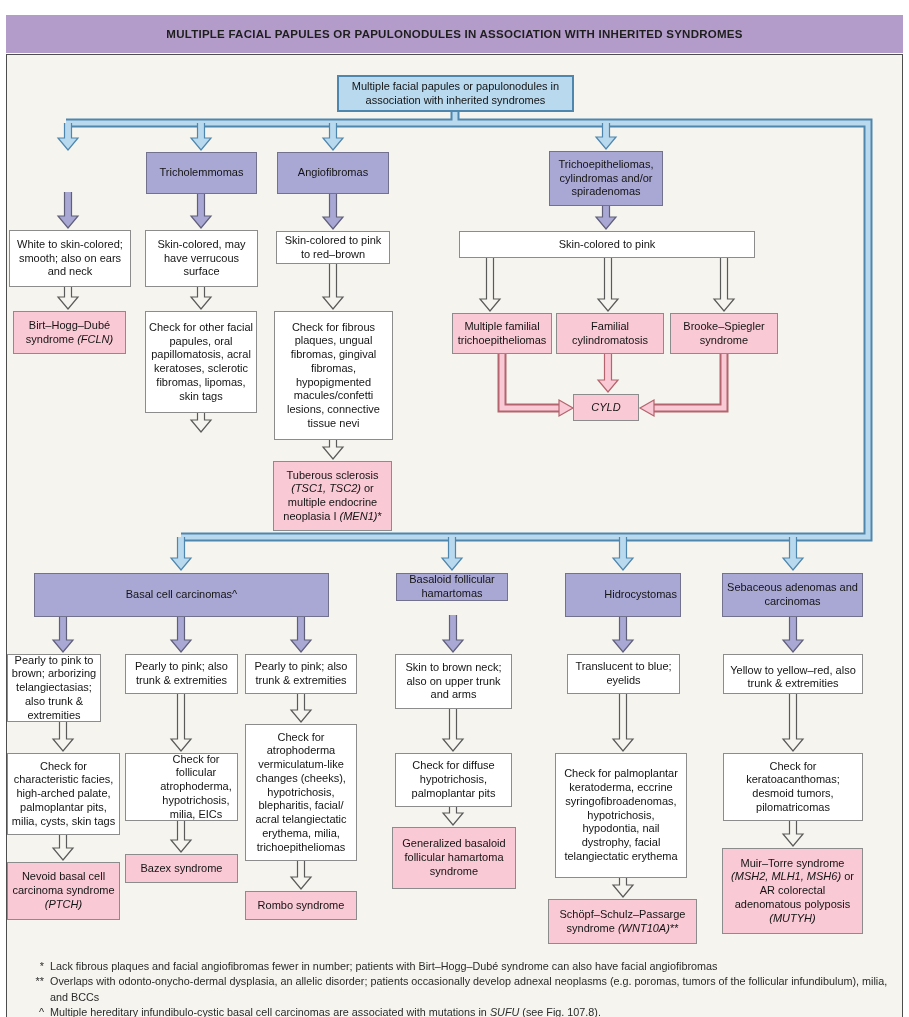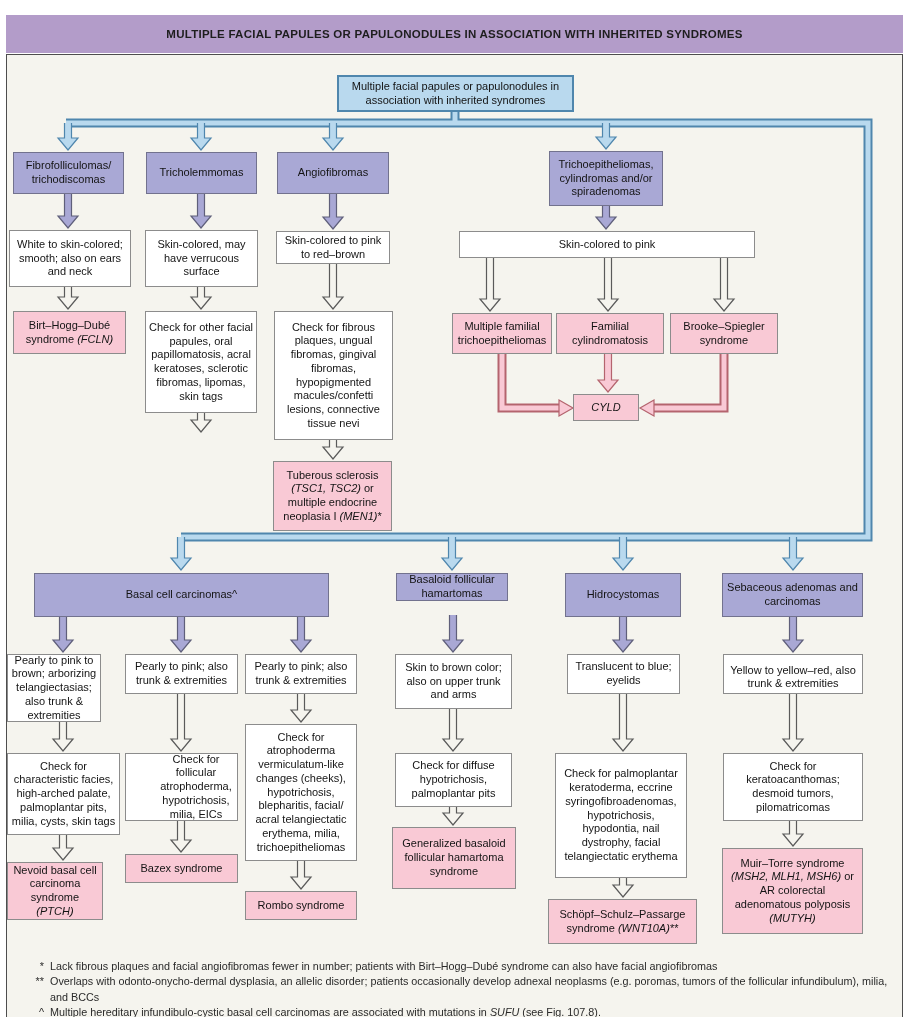--- a/index.html
+++ b/index.html
@@ -83,23 +83,20 @@
     </svg>
 
   <div class="hdr">
     <span>MULTIPLE FACIAL PAPULES OR PAPULONODULES IN ASSOCIATION WITH INHERITED SYNDROMES</span>
   </div>
 
   <div class="box blue" style="left:337px;top:64px;width:237px;height:37px;">
     <div>Multiple facial papules or papulonodules in association with inherited syndromes</div>
   </div>
 
-  <div class="box purple" style="left:13px;top:141px;width:111px;height:42px;">
-    <div><span>Fibrofolliculomas/</span><br><span>trichodiscomas</span></div>
-  </div>
   <div class="box purple" style="left:146px;top:141px;width:111px;height:42px;">
     <div>Tricholemmomas</div>
   </div>
   <div class="box purple" style="left:277px;top:141px;width:112px;height:42px;">
     <div>Angiofibromas</div>
   </div>
   <div class="box purple" style="left:549px;top:140px;width:114px;height:55px;">
     <div>Trichoepitheliomas, cylindromas and/or spiradenomas</div>
   </div>
 
@@ -141,38 +138,38 @@
   <div class="box pink" style="left:273px;top:450px;width:119px;height:70px;">
     <div><span>Tuberous sclerosis </span><i>(TSC1, TSC2)</i><span> or multiple endocrine neoplasia I </span><i>(MEN1)</i><span>*</span></div>
   </div>
 
   <div class="box purple" style="left:34px;top:562px;width:295px;height:44px;">
     <div>Basal cell carcinomas^</div>
   </div>
   <div class="box purple" style="left:396px;top:562px;width:112px;height:28px;">
     <div>Basaloid follicular hamartomas</div>
   </div>
-  <div class="box purple" style="left:565px;top:562px;width:116px;height:44px;">
+  <div class="box purple" style="left:565px;top:562px;width:116px;height:44px;justify-content:flex-end;">
     <div>Hidrocystomas</div>
   </div>
   <div class="box purple" style="left:722px;top:562px;width:141px;height:44px;">
     <div>Sebaceous adenomas and carcinomas</div>
   </div>
 
   <div class="box" style="left:7px;top:643px;width:94px;height:68px;">
     <div>Pearly to pink to brown; arborizing telangiectasias; also trunk &amp; extremities</div>
   </div>
   <div class="box" style="left:125px;top:643px;width:113px;height:40px;">
     <div>Pearly to pink; also trunk &amp; extremities</div>
   </div>
   <div class="box" style="left:245px;top:643px;width:112px;height:40px;">
     <div>Pearly to pink; also trunk &amp; extremities</div>
   </div>
   <div class="box" style="left:395px;top:643px;width:117px;height:55px;">
-    <div>Skin to brown color; also on upper trunk and arms</div>
+    <div>Skin to brown neck; also on upper trunk and arms</div>
   </div>
   <div class="box" style="left:567px;top:643px;width:113px;height:40px;">
     <div>Translucent to blue; eyelids</div>
   </div>
   <div class="box" style="left:723px;top:643px;width:140px;height:40px;align-items:flex-end;">
     <div>Yellow to yellow–red, also trunk &amp; extremities</div>
   </div>
 
   <div class="box" style="left:7px;top:742px;width:113px;height:82px;">
     <div>Check for characteristic facies, high-arched palate, palmoplantar pits, milia, cysts, skin tags</div>
@@ -186,21 +183,21 @@
   <div class="box" style="left:395px;top:742px;width:117px;height:54px;">
     <div>Check for diffuse hypotrichosis, palmoplantar pits</div>
   </div>
   <div class="box" style="left:555px;top:742px;width:132px;height:125px;">
     <div>Check for palmoplantar keratoderma, eccrine syringofibroadenomas, hypotrichosis, hypodontia, nail dystrophy, facial telangiectatic erythema</div>
   </div>
   <div class="box" style="left:723px;top:742px;width:140px;height:68px;">
     <div>Check for keratoacanthomas; desmoid tumors, pilomatricomas</div>
   </div>
 
-  <div class="box pink" style="left:7px;top:851px;width:96px;height:58px;">
+  <div class="box pink" style="left:7px;top:851px;width:113px;height:58px;">
     <div><span>Nevoid basal cell carcinoma syndrome </span><i>(PTCH)</i></div>
   </div>
   <div class="box pink" style="left:125px;top:843px;width:113px;height:29px;">
     <div>Bazex syndrome</div>
   </div>
   <div class="box pink" style="left:245px;top:880px;width:112px;height:29px;">
     <div>Rombo syndrome</div>
   </div>
   <div class="box pink" style="left:392px;top:816px;width:124px;height:62px;">
     <div>Generalized basaloid follicular hamartoma syndrome</div>

